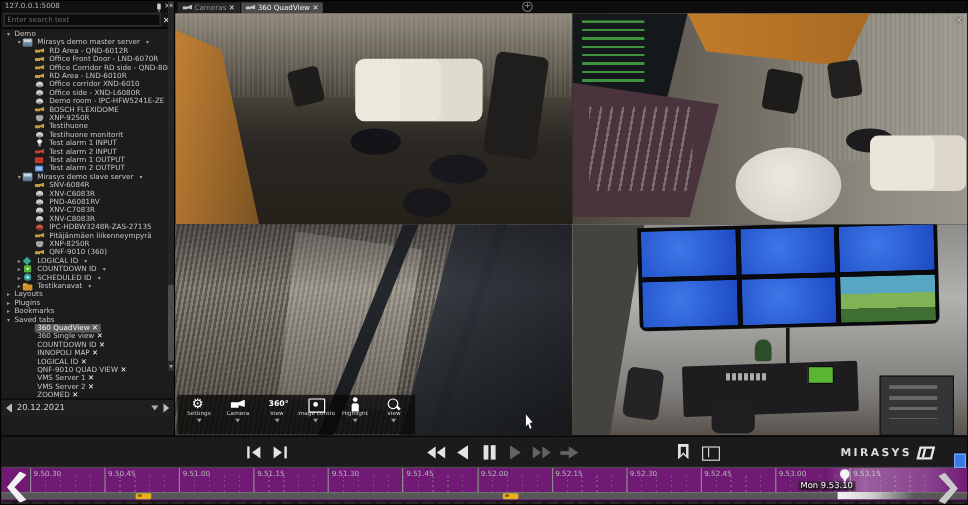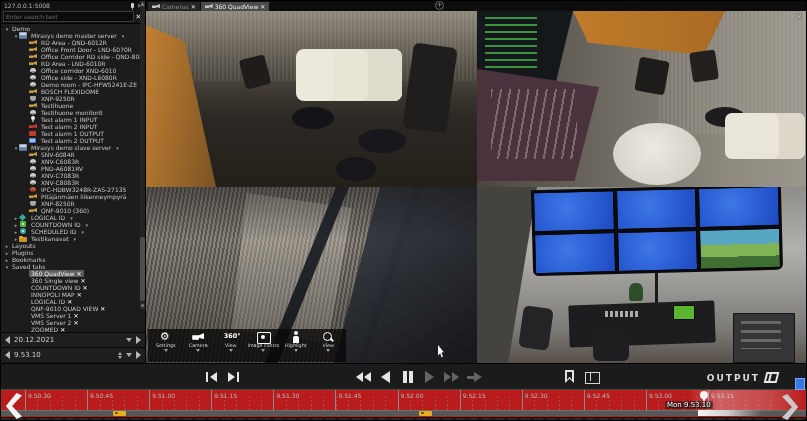--- a/index.html
+++ b/index.html
@@ -156,21 +156,21 @@
   .pb[data-icon="panel"]::before{left:2px;top:3px;width:13px;height:10px;border:1px solid #d5d5d5;}
   .pb[data-icon="panel"]::after{left:7px;top:4px;width:1px;height:8px;background:#d5d5d5;}
 
   #brand{position:absolute;right:30px;top:8px;display:flex;align-items:center;gap:5px;}
   #brand .bname{font-size:9px;font-weight:bold;letter-spacing:2px;color:#dcdcdc;}
   #brand .blogo{width:13px;height:11px;border:2px solid #e6e6e6;transform:skewX(-14deg);position:relative;}
   #brand .blogo::after{content:"";position:absolute;left:2px;top:0;width:2px;height:7px;background:#e6e6e6;}
   #blue-ind{position:absolute;left:794px;top:377px;width:10px;height:12px;background:#3a78e8;border:1px solid #7aa5f0;z-index:10;}
 
   
-  #timeline{position:absolute;left:0;top:388px;width:807px;height:33px;background:#b91c1c;border-top:1px solid #484848;}
+  #timeline{position:absolute;left:0;top:388px;width:807px;height:33px;background:#701a75;border-top:1px solid #484848;}
   #tl-ticks{position:absolute;left:24px;top:0;width:746px;height:20px;display:flex;}
   .tick-cell{width:62.1px;flex:none;border-left:1px solid #888;position:relative;height:20px;}
   .tick-label{position:absolute;left:2px;top:2px;font-size:6px;color:#b8b8b8;white-space:nowrap;}
   #tl-minor{position:absolute;left:24px;top:6px;width:746px;height:14px;
     background:repeating-linear-gradient(90deg,rgba(150,150,150,.38) 0 1px,transparent 1px 12.42px);
     -webkit-mask-image:repeating-linear-gradient(180deg,#000 0 2px,transparent 2px 4px);
     mask-image:repeating-linear-gradient(180deg,#000 0 2px,transparent 2px 4px);pointer-events:none;}
   #tl-glow{position:absolute;left:688px;top:0;width:119px;height:20px;
     background:linear-gradient(90deg,rgba(255,255,255,0),rgba(255,255,255,.30) 25%,rgba(255,255,255,.18) 70%,rgba(255,255,255,0));pointer-events:none;}
   #tl-band{position:absolute;left:0;top:20px;width:807px;height:6px;background:#585858;border-top:1px solid #6e6e6e;}
@@ -614,30 +614,20 @@
       <div class="scroll-arrow" style="top:0">▲</div>
       <div id="tree-thumb"></div>
       <div class="scroll-arrow" style="bottom:0">▼</div>
     </div>
     <div class="navrow">
       <span class="ch-l"></span>
       <span class="val">20.12.2021</span>
       <span class="dd-tri"></span>
       <span class="ch-r"></span>
     </div>
-    <div class="navrow">
-      <span class="ch-l"></span>
-      <span class="val">9.53.10</span>
-      <span class="spin">
-          <i class="up"></i>
-          <i class="dn"></i>
-        </span>
-      <span class="dd-tri"></span>
-      <span class="ch-r"></span>
-    </div>
   </div>
 
   <div id="tabbar">
 
       <div class="tab">
         <span class="tab-cam"></span>
         <span class="tab-label">Cameras</span>
         <span class="tab-close"></span>
       </div>
 
@@ -765,21 +755,21 @@
 
         <div class="pb" data-icon="jump-end" data-state="inactive"></div>
       </div>
     <div class="pbgroup" id="pb-right">
 
         <div class="pb" data-icon="bookmark" data-state="active"></div>
 
         <div class="pb" data-icon="panel" data-state="active"></div>
       </div>
     <div id="brand">
-      <span class="bname">OUTPUT</span>
+      <span class="bname">MIRASYS</span>
       <span class="blogo"></span>
     </div>
   </div>
   <div id="blue-ind"></div>
 
   <div id="timeline">
     <div id="tl-ticks">
 
         <div class="tick-cell">
           <span class="tick-label">9.50.30</span>

